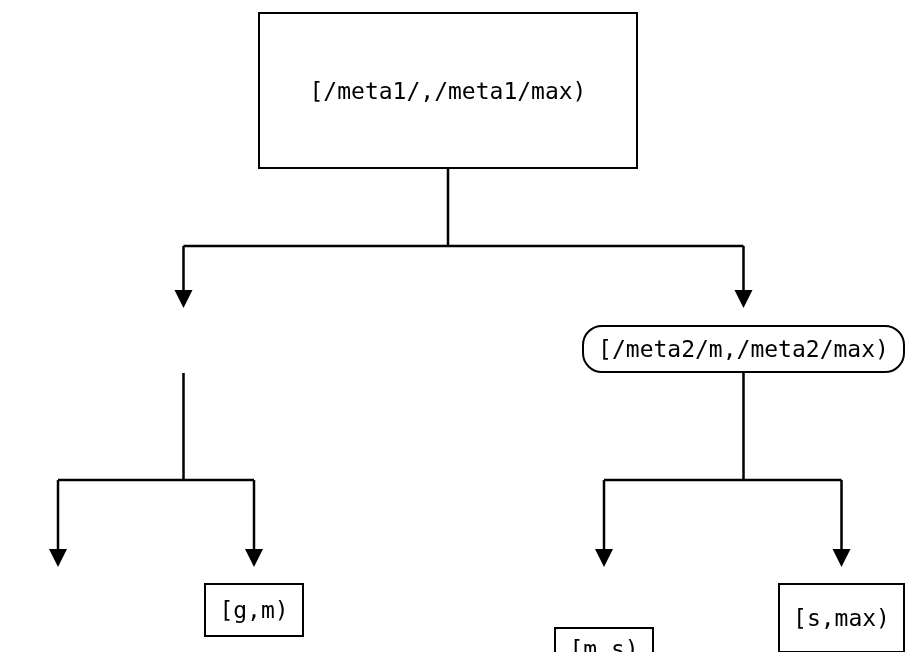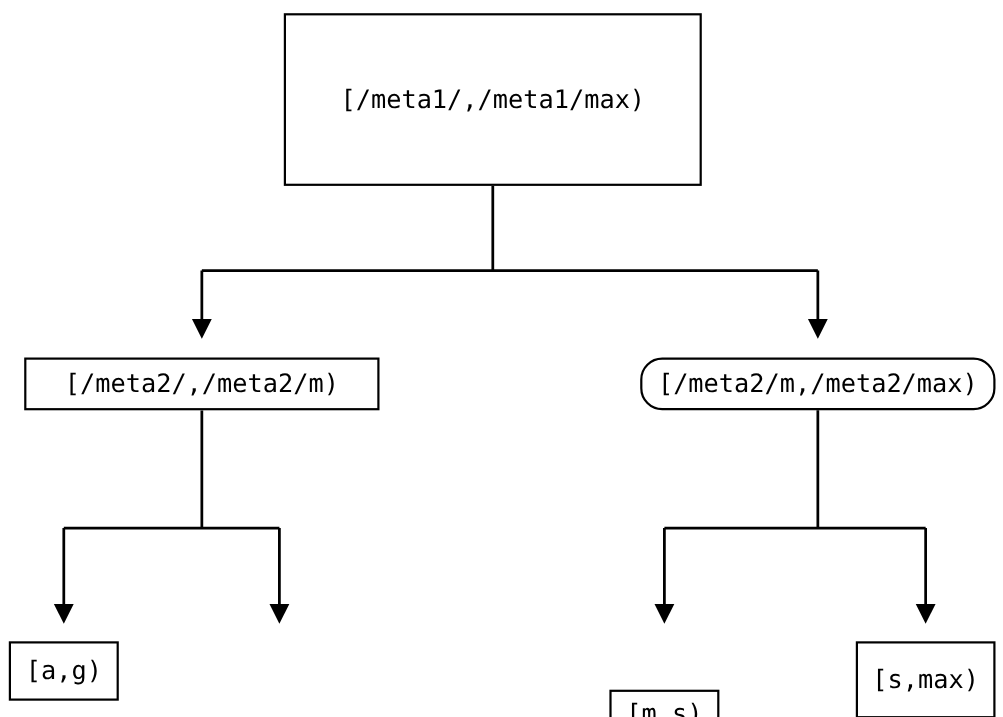--- a/index.html
+++ b/index.html
@@ -53,24 +53,23 @@
       <polygon points="734.5,290 752.5,290 743.5,308"></polygon>
       <polygon points="49,549 67,549 58,567"></polygon>
       <polygon points="245,549 263,549 254,567"></polygon>
       <polygon points="595,549 613,549 604,567"></polygon>
       <polygon points="832.5,549 850.5,549 841.5,567"></polygon>
     </g>
   </svg>
 
   <div class="node n-root">[/meta1/,/meta1/max)</div>
 
-  <div class="node n-l2l">[/meta2/,/meta2/m)</div>
 
   <div class="node n-l2r">[/meta2/m,/meta2/max)</div>
 
-  <div class="node n-ag">[a,g)</div>
 
+  <div class="node n-gm">[g,m)</div>
 
   <div class="node n-ms">[m,s)</div>
 
   <div class="node n-smax">[s,max)</div>
 
 </div>
 
 </body></html>

